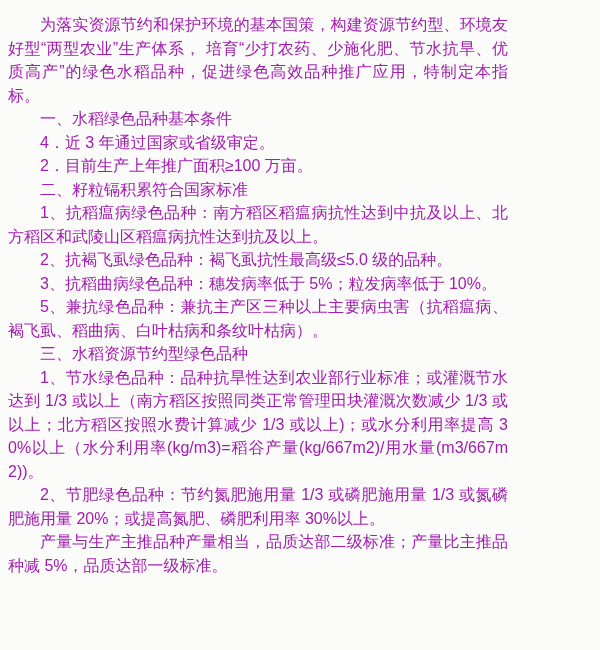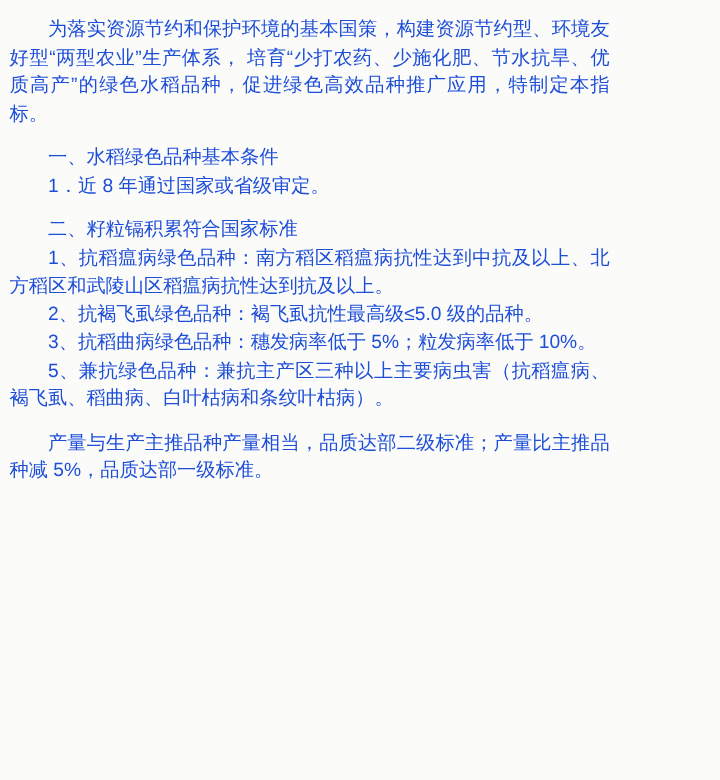--- a/index.html
+++ b/index.html
@@ -11,49 +11,54 @@
     height: 650px;
     background: #fbfbfa;
     overflow: hidden;
     font-family: "Liberation Sans", "DejaVu Sans", sans-serif;
   }
   .doc {
     box-sizing: border-box;
     width: 516px;
     height: 650px;
     padding: 13px 8px 0 8px;
-    color: #1d4ed8;
+    color: #a21caf;
     font-size: 16px;
     line-height: 23.5px;
     text-align: justify;
     -webkit-font-smoothing: antialiased;
   }
   .para {
     margin: 0;
     text-indent: 2em;
     word-break: break-all;
   }
   .section {
-    margin-top: 13px;
   }
 </style>
 </head>
 <body>
 
 <div class="doc">
   <p class="para">为落实资源节约和保护环境的基本国策，构建资源节约型、环境友好型“两型农业”生产体系， 培育“少打农药、少施化肥、节水抗旱、优质高产”的绿色水稻品种，促进绿色高效品种推广应用，特制定本指标。</p>
   <div id="sections">
       <div class="section">
         <p class="para">一、水稻绿色品种基本条件</p>
-        <p class="para">1．近 8 年通过国家或省级审定。</p>
+        <p class="para">4．近 3 年通过国家或省级审定。</p>
+        <p class="para">2．目前生产上年推广面积≥100 万亩。</p>
       </div>
       <div class="section">
         <p class="para">二、籽粒镉积累符合国家标准</p>
         <p class="para">1、抗稻瘟病绿色品种：南方稻区稻瘟病抗性达到中抗及以上、北方稻区和武陵山区稻瘟病抗性达到抗及以上。</p>
         <p class="para">2、抗褐飞虱绿色品种：褐飞虱抗性最高级≤5.0 级的品种。</p>
         <p class="para">3、抗稻曲病绿色品种：穗发病率低于 5%；粒发病率低于 10%。</p>
         <p class="para">5、兼抗绿色品种：兼抗主产区三种以上主要病虫害（抗稻瘟病、褐飞虱、稻曲病、白叶枯病和条纹叶枯病）。</p>
       </div>
       <div class="section">
+        <p class="para">三、水稻资源节约型绿色品种</p>
+        <p class="para">1、节水绿色品种：品种抗旱性达到农业部行业标准；或灌溉节水达到 1/3 或以上（南方稻区按照同类正常管理田块灌溉次数减少 1/3 或以上；北方稻区按照水费计算减少 1/3 或以上)；或水分利用率提高 30%以上（水分利用率(kg/m3)=稻谷产量(kg/667m2)/用水量(m3/667m2))。</p>
+        <p class="para">2、节肥绿色品种：节约氮肥施用量 1/3 或磷肥施用量 1/3 或氮磷肥施用量 20%；或提高氮肥、磷肥利用率 30%以上。</p>
+      </div>
+      <div class="section">
         <p class="para">产量与生产主推品种产量相当，品质达部二级标准；产量比主推品种减 5%，品质达部一级标准。</p>
       </div>
     </div>
 </div>
 
 </body></html>

